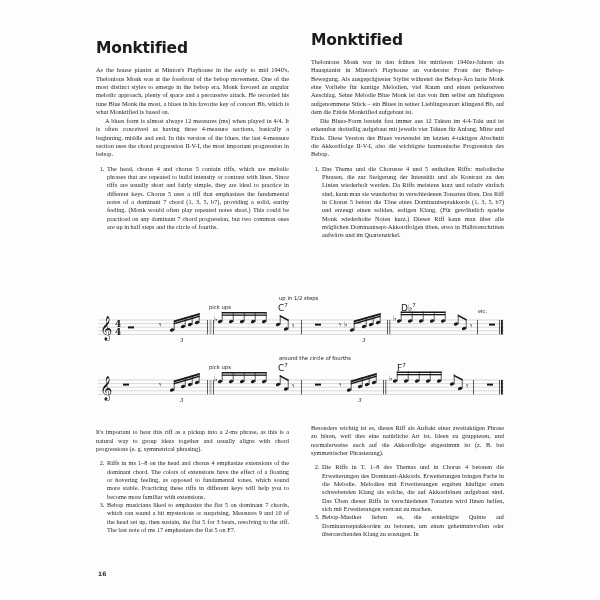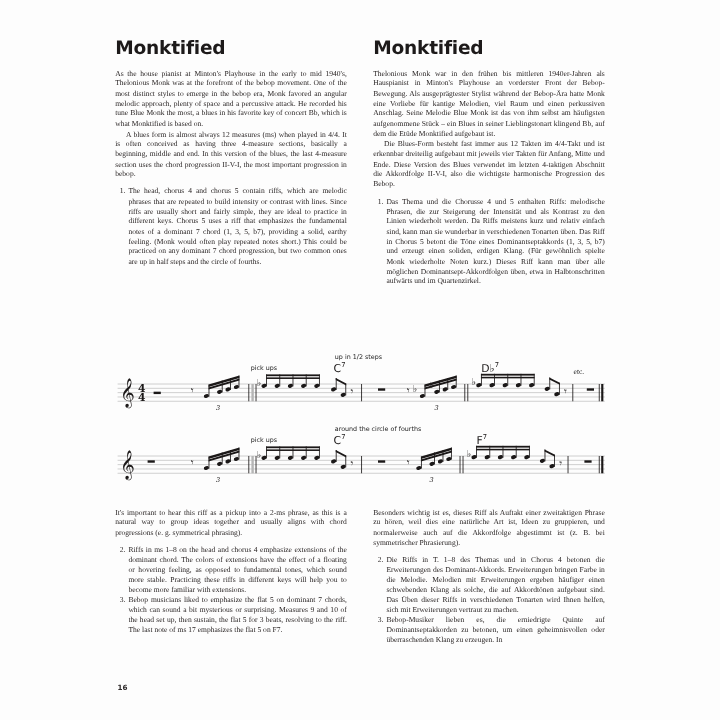--- a/index.html
+++ b/index.html
@@ -18,20 +18,21 @@
   }
   .content{
     position:absolute;
     left:96px; top:32px;
     width:408px;
   }
   .cols{
     display:flex;
     gap:22px;
     width:408px;
+    align-items:center;
   }
   .col{width:193px;}
   h1.title{
     font-family:"DejaVu Sans", sans-serif;
     font-weight:600;
     font-size:15.5px;
     letter-spacing:-0.2px;
     color:#1d1a1a;
     margin:0 0 9px 0;
     line-height:1.1;

